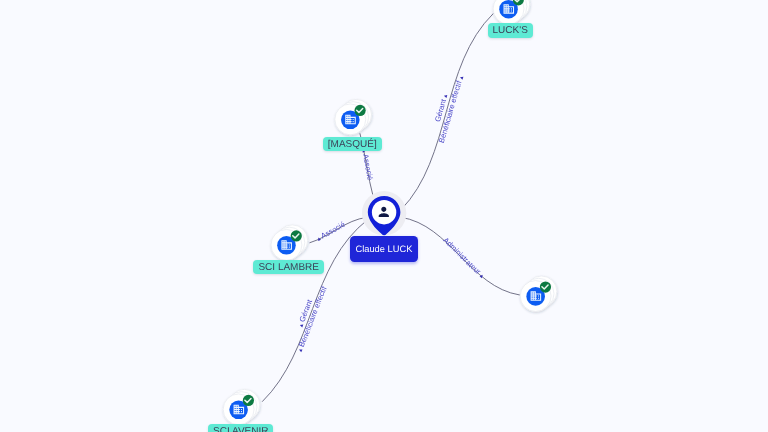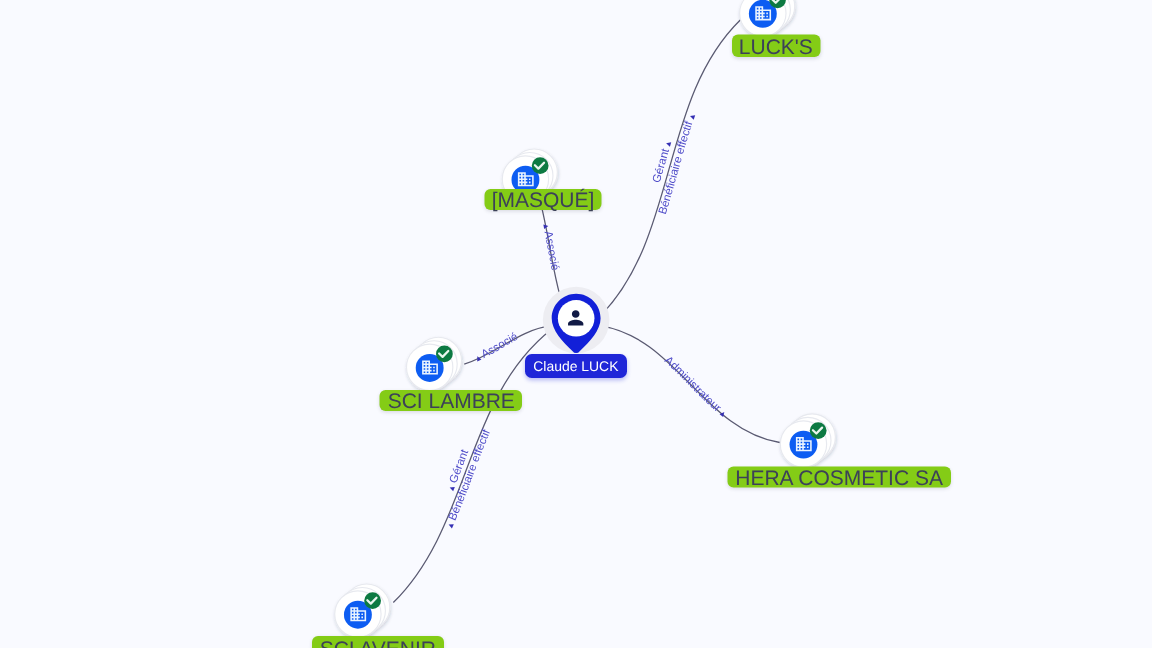--- a/index.html
+++ b/index.html
@@ -2,25 +2,25 @@
 <html><head>
 <meta charset="utf-8">
 <title>Graph</title>
 <style>
   html,body{margin:0;padding:0;width:768px;height:432px;overflow:hidden;}
   *{-webkit-font-smoothing:antialiased;text-rendering:geometricPrecision;}
   body{font-family:"Liberation Sans",sans-serif;background:#f9faff;}
   #graph{position:relative;width:768px;height:432px;background:#f9faff;}
   svg.layer{position:absolute;left:0;top:0;width:768px;height:432px;overflow:visible;
     will-change:transform;transform:translateZ(0);}
-  .nlabel{position:absolute;background:#84cc16;border-radius:4px;padding:0 5px;height:14.4px;
+  .nlabel{position:absolute;background:#5eead4;border-radius:4px;padding:0 5px;height:14.4px;
     display:flex;align-items:center;
-    font-size:14px;color:#3c4158;white-space:nowrap;
+    font-size:10px;color:#3c4158;white-space:nowrap;
     box-shadow:0 1px 2.5px rgba(60,64,90,.16);}
-  .person-label{background:#1f26d8;color:#fff;border-radius:4.5px;padding:0 5.9px;height:16px;
+  .person-label{background:#1f26d8;color:#fff;border-radius:4.5px;padding:0 5.9px;height:26px;
     font-size:9.3px;box-shadow:0 1.5px 3px rgba(31,38,216,.30);}
 </style>
 </head>
 <body>
 
 <div id="graph">
 <svg class="layer" id="edgelayer">
       <path d="M 400.8,210.0 C 452.1,157.3 440.1,65.7 493.5,13.3" fill="none" stroke="#5a5a72" stroke-width="0.85" id="p_e_lucks"></path>
       <path d="M 373.4,197.4 C 367.6,176.3 365.5,154.5 359.9,133.3" fill="none" stroke="#5a5a72" stroke-width="0.85" id="p_e_masque"></path>
       <path d="M 367.1,217.3 C 345.6,219.9 329.8,236.8 309.5,242.8" fill="none" stroke="#5a5a72" stroke-width="0.85" id="p_e_lambre"></path>
@@ -117,18 +117,17 @@
         <g transform="translate(-6.1,-6.23) scale(0.527)">
           <path fill="#e9f3ff" d="M12 7V3H2v18h20V7H12zM6 19H4v-2h2v2zm0-4H4v-2h2v2zm0-4H4V9h2v2zm0-4H4V5h2v2zm4 12H8v-2h2v2zm0-4H8v-2h2v2zm0-4H8V9h2v2zm0-4H8V5h2v2zm10 12h-8v-2h2v-2h-2v-2h2v-2h-2V9h8v10zm-2-8h-2v2h2v-2zm0 4h-2v2h2v-2z"></path>
         </g>
         <g>
           <circle cx="9.8" cy="-8.95" r="5.6" fill="#0f7a42"></circle>
           <path d="M6.3,-9.2 L8.6,-7.0 L12.4,-10.9" fill="none" stroke="#eaf6ef" stroke-width="1.5" stroke-linecap="round" stroke-linejoin="round"></path>
         </g>
       </g>
     </svg>
 <div class="nlabel" style="left: 487.55px; top: 23.3px;">LUCK'S</div>
-    <div class="nlabel" style="left: 322.8px; top: 126px;">[MASQUÉ]</div>
+    <div class="nlabel" style="left: 322.8px; top: 137px;">[MASQUÉ]</div>
     <div class="nlabel person-label" style="left: 349.6px; top: 236.3px;">Claude LUCK</div>
     <div class="nlabel" style="left: 253.45px; top: 259.9px; text-align: right;">SCI LAMBRE</div>
-    <div class="nlabel" style="left: 485.15px; top: 311px;">HERA COSMETIC SA</div>
     <div class="nlabel" style="left: 208.1px; top: 424.4px;">SCI AVENIR</div>
   </div>
 
 </body></html>

